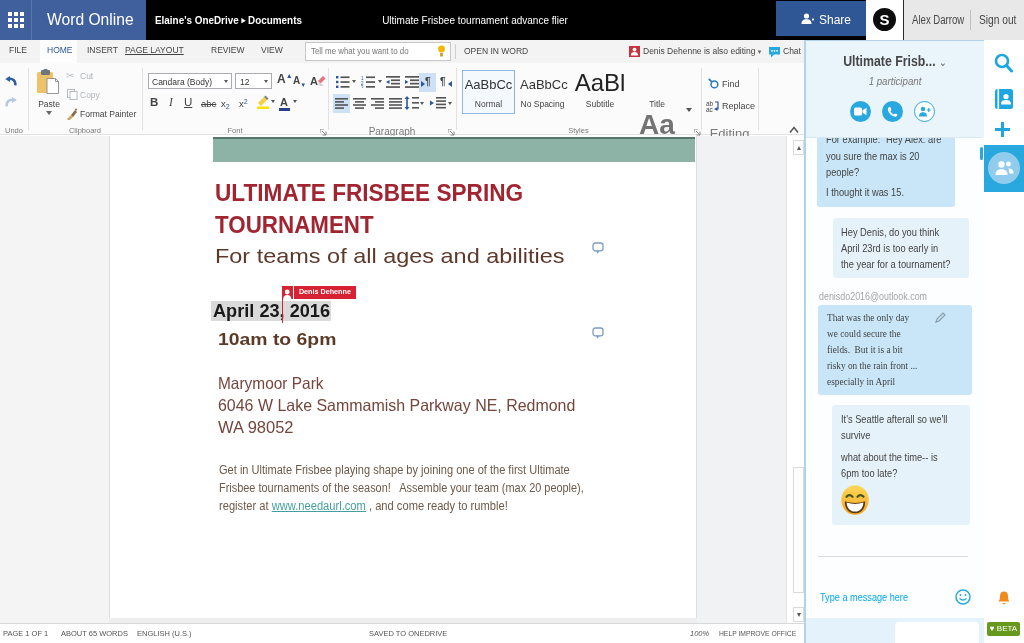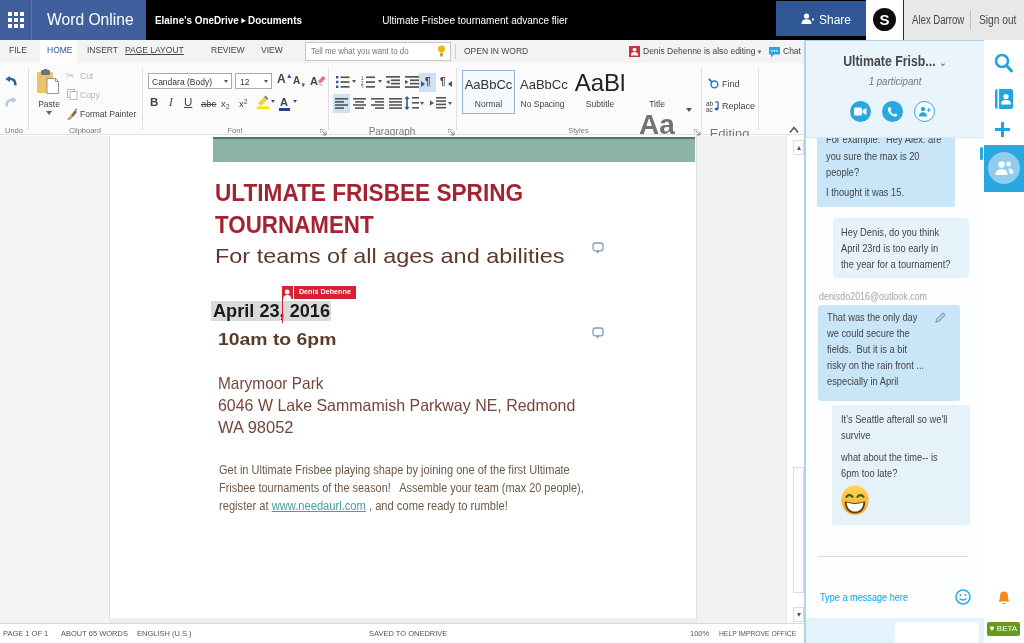--- a/index.html
+++ b/index.html
@@ -335,21 +335,21 @@
   <div class="abs" style="left:793px;top:467px;width:11px;height:126px;background:#fdfdfd;border:1px solid #dadada;"></div>
   <div class="abs" style="left:793px;top:607px;width:11px;height:15px;background:#fdfdfd;border:1px solid #dadada;"></div>
   <div class="abs" style="left:796.5px;top:613px;width:0;height:0;border-left:2.5px solid transparent;border-right:2.5px solid transparent;border-top:4px solid #555;"></div>
 
   <div class="abs" style="left:0;top:623px;width:804px;height:20px;background:#fff;border-top:1px solid #d8d8d8;"></div>
   <div class="abs" style="left:0;top:629px;width:900px;font-size:7.5px;color:#555;white-space:nowrap;">
     <span class="abs" style="left:3px;">PAGE 1 OF 1</span>
     <span class="abs" style="left:61px;">ABOUT 65 WORDS</span>
     <span class="abs" style="left:137px;">ENGLISH (U.S.)</span>
     <span class="abs" style="left:369px;">SAVED TO ONEDRIVE</span>
-    <span class="abs" style="left:690px;">100%</span>
+    <span class="abs" style="left:690px;font-style:italic;">100%</span>
     <span class="abs" style="left:719px;transform:scaleX(0.9);transform-origin:0 0;">HELP IMPROVE OFFICE</span>
   </div>
 
   <div id="chat" class="abs" style="left:804px;top:40px;width:220px;height:603px;background:#fcfeff;">
     <div class="abs" style="left:0;top:0;width:2px;height:603px;background:#aed3ea;"></div>
     <div class="abs" style="left:0;top:0;width:220px;height:1px;background:#aed3ea;"></div>
 
     <div class="abs" style="left:2px;top:1px;width:178px;height:97px;background:#e9f4fb;"></div>
     <div class="abs" style="left:2px;top:13px;width:178px;text-align:center;font-size:14.5px;font-weight:700;color:#464646;transform:scaleX(0.85);">Ultimate Frisb... <span style="font-weight:400;color:#666;font-size:11px;">⌄</span></div>
     <div class="abs" style="left:2px;top:35px;width:178px;text-align:center;font-style:italic;font-size:11px;color:#777;transform:scaleX(0.88);">1 participant</div>
@@ -375,21 +375,21 @@
     <div class="abs" style="left:176px;top:107px;width:3px;height:13px;border-radius:2px;background:#29a8e0;"></div>
 
     <div class="abs" style="left:2px;top:98px;width:178px;height:480px;overflow:hidden;">
       <div class="abs bub rec" id="b1" style="left:11px;top:-14px;width:138px;">
           <div class="sc">For example: "Hey Alex: are<br>you sure the max is 20<br>people?<div style="margin-top:3px;">I thought it was 15.</div></div>
         </div>
       <div class="abs bub snt" id="b2" style="left:27px;top:80px;width:136px;line-height:16px;padding:6px 8px;">
           <div class="sc">Hey Denis, do you think<br>April 23rd is too early in<br>the year for a tournament?</div>
         </div>
       <div class="abs" id="blab" style="left:13px;top:153px;font-size:10px;color:#a5a5a5;transform:scaleX(0.89);transform-origin:0 0;">denisdo2016@outlook.com</div>
-      <div class="abs bub rec" id="b3" style="left:12px;top:167px;width:142px;line-height:16px;padding:4px 9px 12px;">
+      <div class="abs bub rec" id="b3" style="left:12px;top:167px;width:154px;line-height:16px;padding:4px 9px 6px;font-family:Liberation Serif, serif;">
           <div class="sc">That was the only day<br>we could secure the<br>fields.&nbsp; But it is a bit<br>risky on the rain front ...<br>especially in April</div>
         </div>
       <svg class="abs" style="left:129px;top:174px;" width="11" height="11" viewBox="0 0 11 11">
         <path d="M1 10 L2 7 L8 1 L10 3 L4 9 Z" fill="none" stroke="#8a9ba8" stroke-width="1.2"></path>
       </svg>
       <div class="abs bub snt" id="b4" style="left:26px;top:267px;width:138px;line-height:16px;padding:6px 9px;"><div class="sc">It's Seattle afterall so we'll<br>survive<div style="margin-top:6px;">what about the time-- is<br>6pm too late?</div></div>
         <svg width="28" height="30" viewBox="0 0 28 30" style="margin-top:4px;margin-left:0px;">
           <defs>
               <linearGradient id="eg" x1="0" y1="0" x2="0" y2="1">
             <stop offset="0" stop-color="#ffd95c"></stop>

